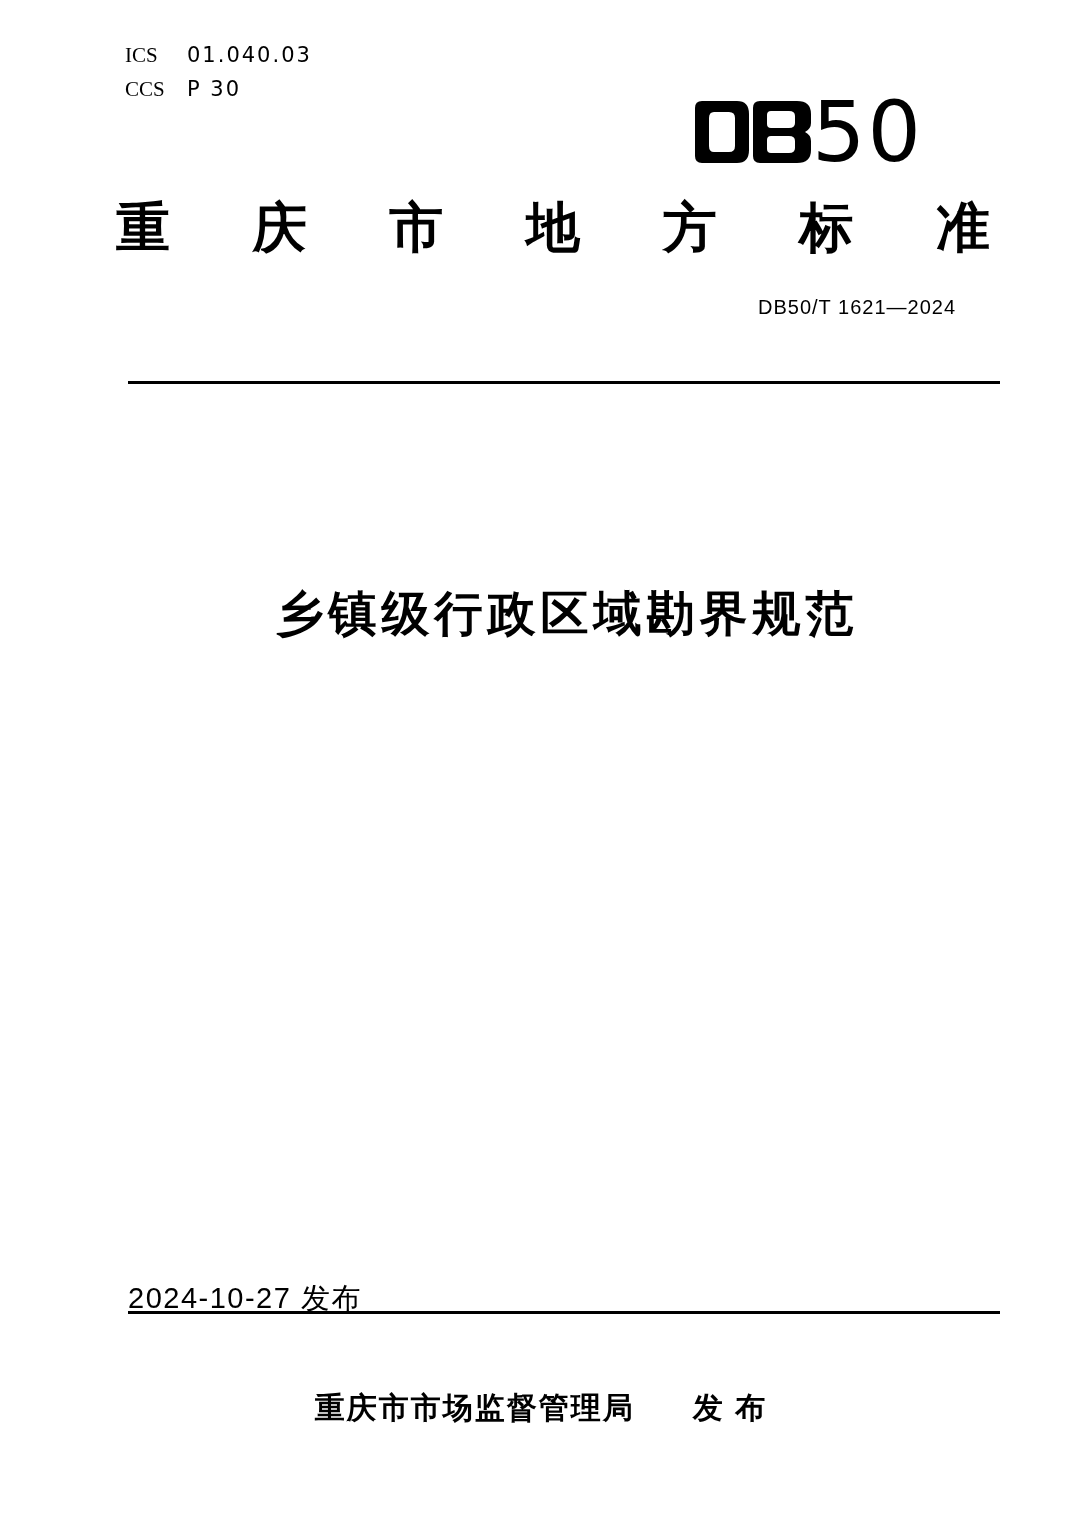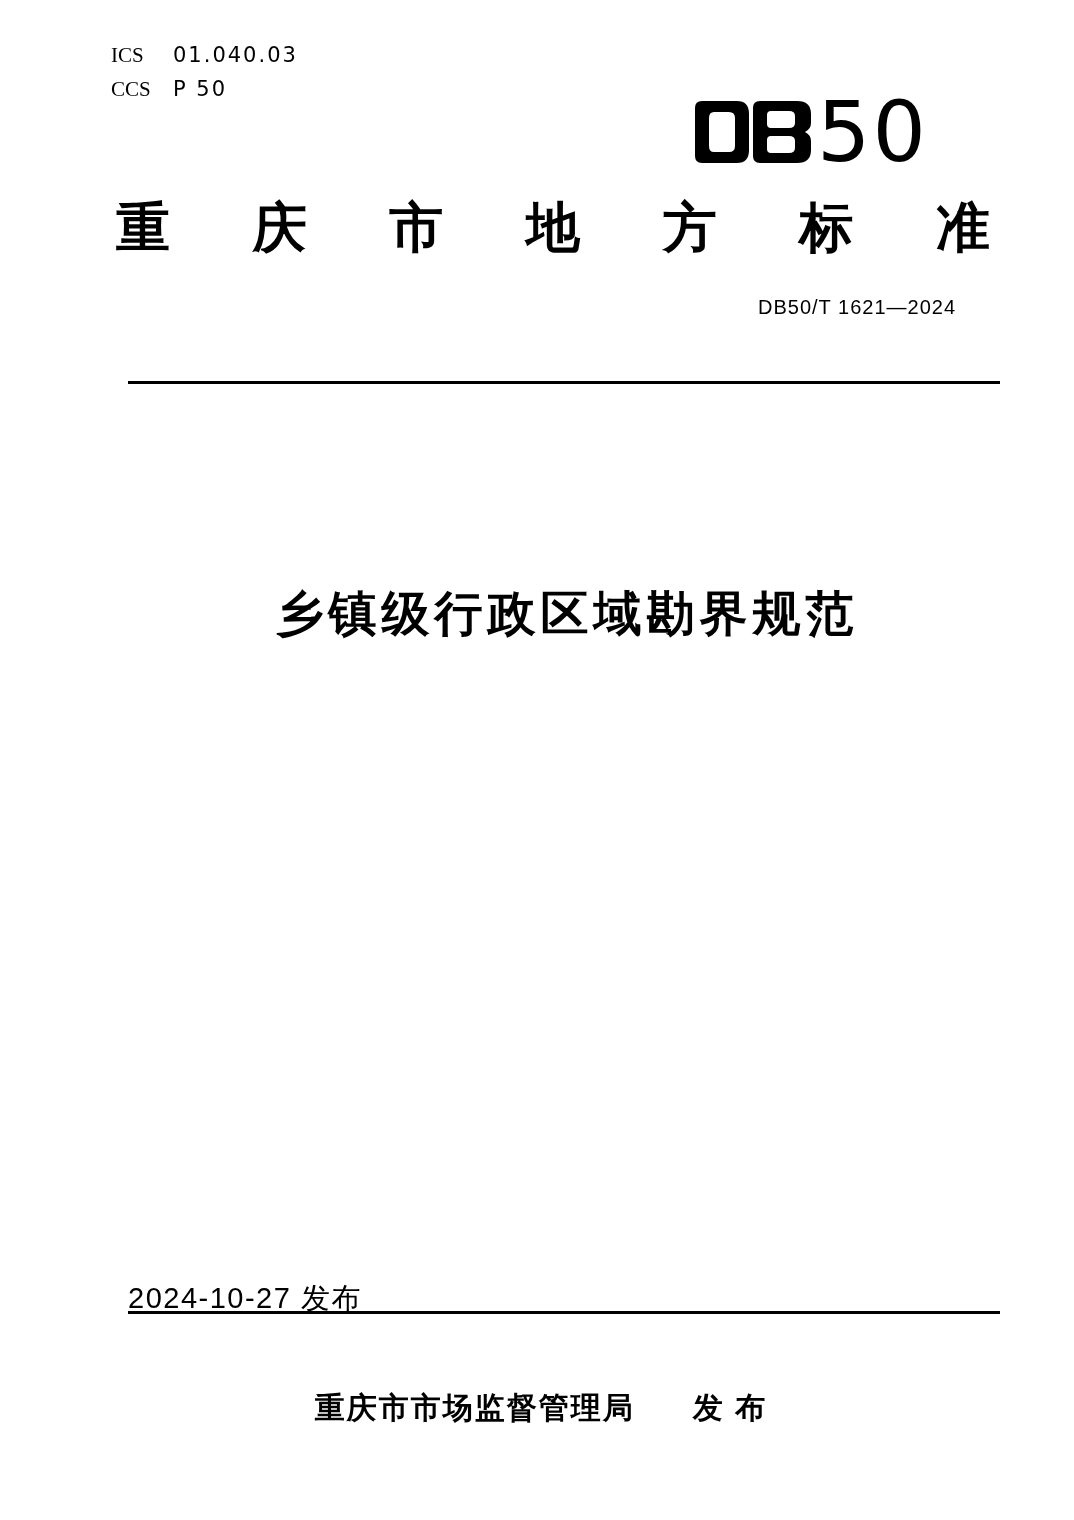--- a/index.html
+++ b/index.html
@@ -15,21 +15,21 @@
     position: relative;
     width: 1074px;
     height: 1520px;
     background: #ffffff;
     overflow: hidden;
   }
 
   
   .ics-block {
     position: absolute;
-    left: 111px;
+    left: 125px;
     top: 38px;
     font-size: 21px;
     line-height: 33px;
   }
   .ics-row { white-space: nowrap; }
   .ics-label {
     font-family: "Liberation Serif", "DejaVu Serif", serif;
     display: inline-block;
     min-width: 52px;
   }
@@ -47,21 +47,20 @@
     display: flex;
     align-items: center;
     height: 64px;
   }
   .logo svg { display: block; }
   .logo-number {
     font-family: "DejaVu Sans", "Liberation Sans", sans-serif;
     font-size: 84px;
     font-weight: 400;
     line-height: 62px;
-    margin-left: 5px;
     letter-spacing: 2px;
   }
 
   
   .std-type {
     position: absolute;
     left: 116px;
     top: 198px;
     width: 874px;
     display: flex;
@@ -137,21 +136,21 @@
 </head>
 <body>
 
 <div class="page">
 
   <div class="ics-block">
     <div class="ics-row">
       <span class="ics-label">ICS</span><span class="ics-value">01.040.03</span>
     </div>
     <div class="ics-row">
-      <span class="ics-label">CCS</span><span class="ics-value">P 50</span>
+      <span class="ics-label">CCS</span><span class="ics-value">P 30</span>
     </div>
   </div>
 
   <div class="logo" aria-label="DB50">
     <svg width="118" height="62" viewBox="0 0 116 62" aria-hidden="true">
       <path fill="#000000" fill-rule="evenodd" d="
         M7,0 H42 Q54,0 54,13 V49 Q54,62 42,62 H7 Q0,62 0,55 V7 Q0,0 7,0 Z
         M19,11 H34 Q40,11 40,17 V45 Q40,51 34,51 H19 Q14,51 14,45 V17 Q14,11 19,11 Z"></path>
       <path fill="#000000" fill-rule="evenodd" d="
         M65,0 H102 Q116,0 116,13 V22 Q116,28 110,31 Q116,34 116,40 V49 Q116,62 102,62 H65 Q58,62 58,55 V7 Q58,0 65,0 Z

